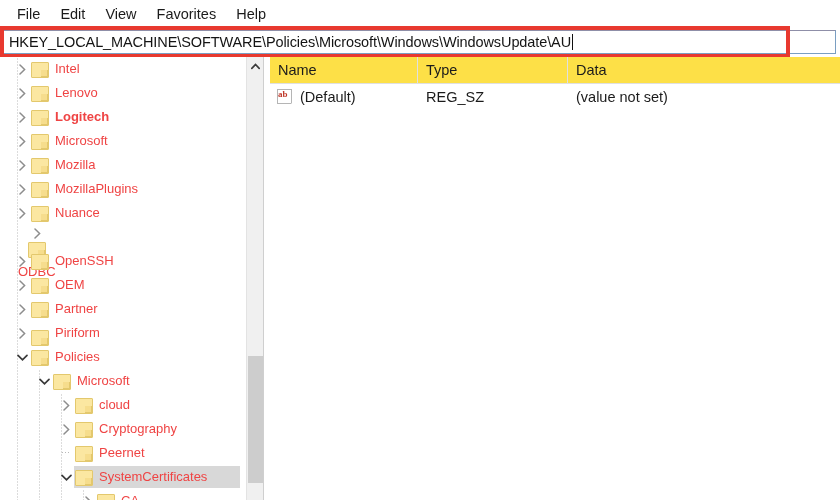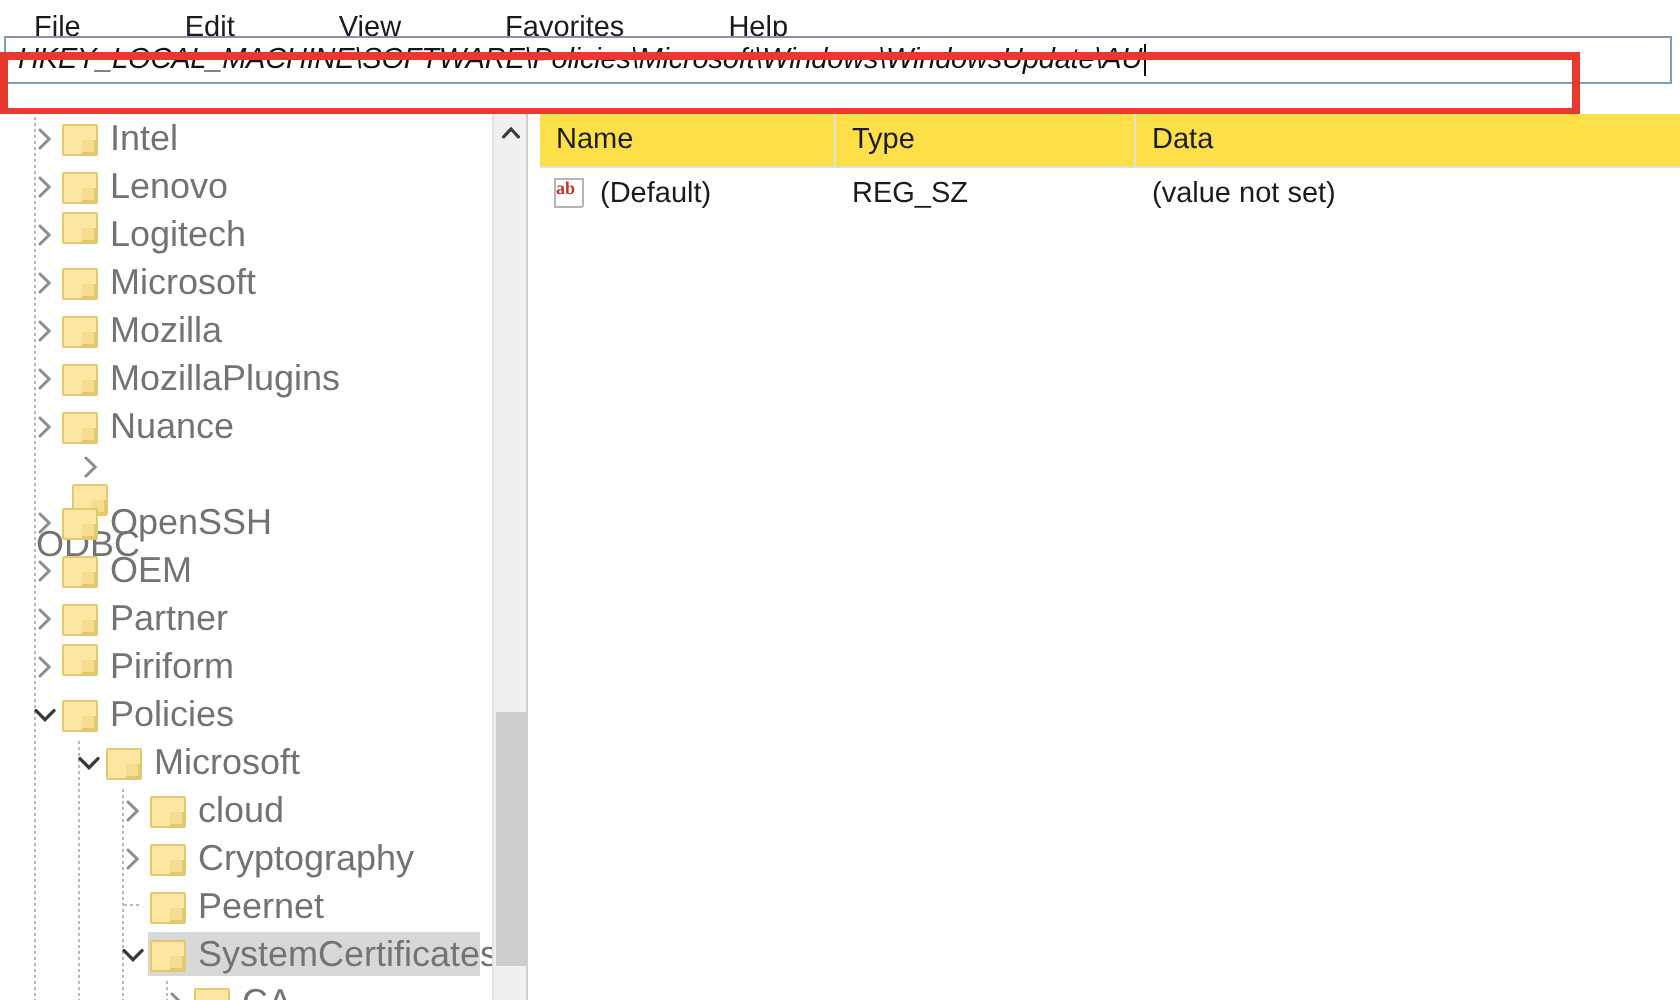--- a/index.html
+++ b/index.html
@@ -9,30 +9,30 @@
     font-family:"Liberation Sans","DejaVu Sans",sans-serif;
     font-size:14px;color:#1a1a1a;
     -webkit-font-smoothing:antialiased;
   }
   #app{position:relative;width:840px;height:500px;overflow:hidden;background:#fff;}
 
   
   .menubar{
     position:absolute;left:0;top:0;width:840px;height:27px;
     background:#ffffff;display:flex;align-items:center;
-    padding-left:8px;box-sizing:border-box;gap:32px;
+    padding-left:8px;box-sizing:border-box;
   }
   .menu-item{
     font-size:14.5px;color:#1b1b1b;padding:2px 9px;margin-right:2px;
     line-height:18px;white-space:nowrap;cursor:default;
   }
 
   
   .addr-wrap{
-    position:absolute;left:0;top:16px;width:740px;height:28px;font-style:italic;
+    position:absolute;left:0;top:28px;width:740px;height:28px;
   }
   .addr-bar{
     position:absolute;left:2px;top:2px;width:834px;height:24px;
     border:1px solid #7a9ec2;border-top-color:#8f8fa8;
     background:#ffffff;box-sizing:border-box;
     display:flex;align-items:center;padding-left:6px;overflow:hidden;
   }
   .addr-text{
     font-size:14.5px;color:#141414;white-space:nowrap;letter-spacing:-0.1px;
   }
@@ -71,21 +71,21 @@
     position:absolute;left:270px;top:57px;width:570px;height:443px;
     background:#ffffff;
   }
 
   
   .trow{
     position:relative;height:24px;display:flex;align-items:center;
     white-space:nowrap;cursor:default;
   }
   .trow .tlabel{
-    font-size:18px;color:#737373;line-height:24px;padding:0 6px 0 4px;
+    font-size:13px;color:#ef4444;line-height:24px;padding:0 6px 0 4px;
   }
   .trow.sel .selbg{
     position:absolute;top:1px;height:22px;background:#d8d8d8;
   }
   .chev{
     width:16px;height:24px;display:flex;align-items:center;justify-content:center;
     flex:0 0 16px;
   }
   .chev svg{display:block;}
   .folder{
@@ -194,21 +194,21 @@
           </span>
           <span class="folder">
             <span class="fbody"></span>
             <span class="ftab"></span>
           </span>
           <span class="tlabel">Lenovo</span>
         </div>
       </div>
       <div class="trow">
         <div class="guide" style="left:17px"></div>
-        <div style="position:absolute;left:14px;top:0;height:24px;display:flex;align-items:flex-start;">
+        <div style="position:absolute;left:14px;top:0;height:24px;display:flex;align-items:center;font-weight:bold;">
           <span class="chev">
             <svg width="7" height="11" viewBox="0 0 7 11">
               <path d="M1 1 L5.6 5.5 L1 10" fill="none" stroke="#8d8d8d" stroke-width="1.5" stroke-linecap="round"></path>
             </svg>
           </span>
           <span class="folder">
             <span class="fbody"></span>
             <span class="ftab"></span>
           </span>
           <span class="tlabel">Logitech</span>
@@ -329,21 +329,21 @@
           </span>
           <span class="folder">
             <span class="fbody"></span>
             <span class="ftab"></span>
           </span>
           <span class="tlabel">Partner</span>
         </div>
       </div>
       <div class="trow">
         <div class="guide" style="left:17px"></div>
-        <div style="position:absolute;left:14px;top:0;height:24px;display:flex;align-items:flex-start;">
+        <div style="position:absolute;left:14px;top:0;height:24px;display:flex;align-items:flex-end;">
           <span class="chev">
             <svg width="7" height="11" viewBox="0 0 7 11">
               <path d="M1 1 L5.6 5.5 L1 10" fill="none" stroke="#8d8d8d" stroke-width="1.5" stroke-linecap="round"></path>
             </svg>
           </span>
           <span class="folder">
             <span class="fbody"></span>
             <span class="ftab"></span>
           </span>
           <span class="tlabel">Piriform</span>

